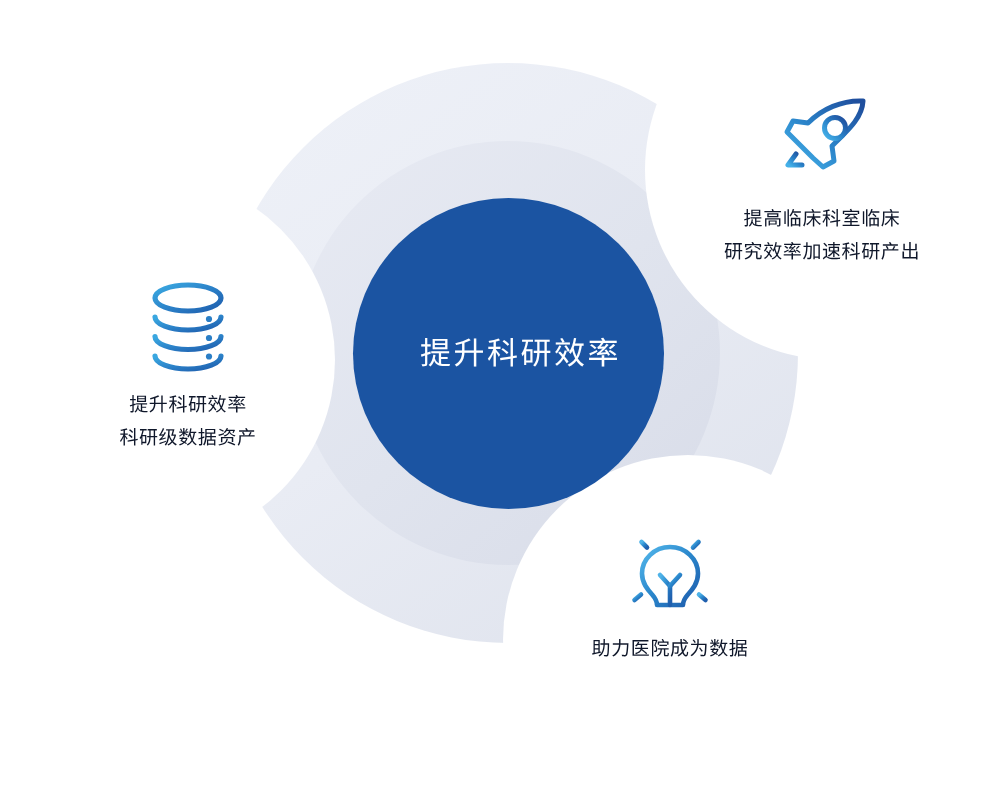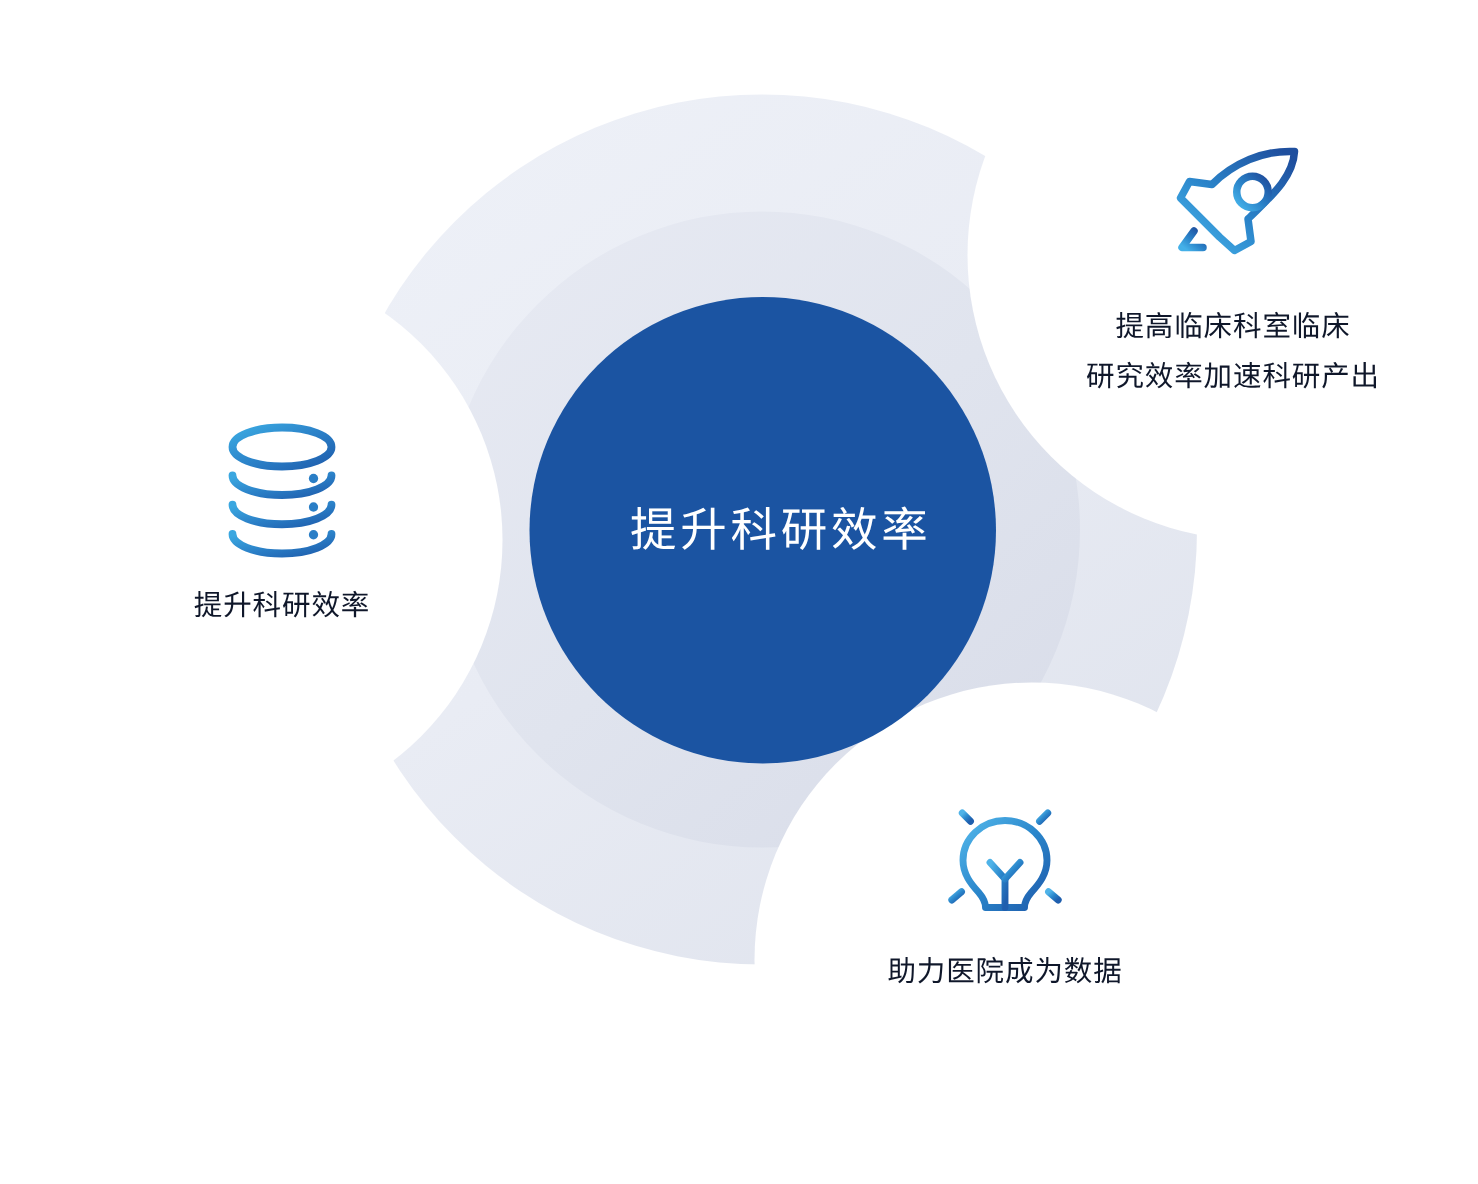--- a/index.html
+++ b/index.html
@@ -128,20 +128,21 @@
           <path d="M13 58.5 a33 13 0 0 0 66 0"></path>
         </g>
         <g fill="#2a7ec6">
           <circle cx="67" cy="41" r="3.1"></circle>
           <circle cx="67" cy="60" r="3.1"></circle>
           <circle cx="67" cy="78.5" r="3.1"></circle>
         </g>
       </svg>
     </span>
     <span class="label">提升科研效率</span>
+    <span class="label second">科研级数据资产</span>
   </div>
 
   <div class="node" id="node-rocket">
     <span class="icon-wrap">
       <svg width="108" height="98" viewBox="0 0 108 98" aria-hidden="true">
         <defs>
           <linearGradient id="rkGrad" x1="0.05" y1="0.95" x2="0.95" y2="0.05">
             <stop offset="0%" stop-color="#44b0e8"></stop>
             <stop offset="45%" stop-color="#2a83c9"></stop>
             <stop offset="100%" stop-color="#1f4f9e"></stop>

